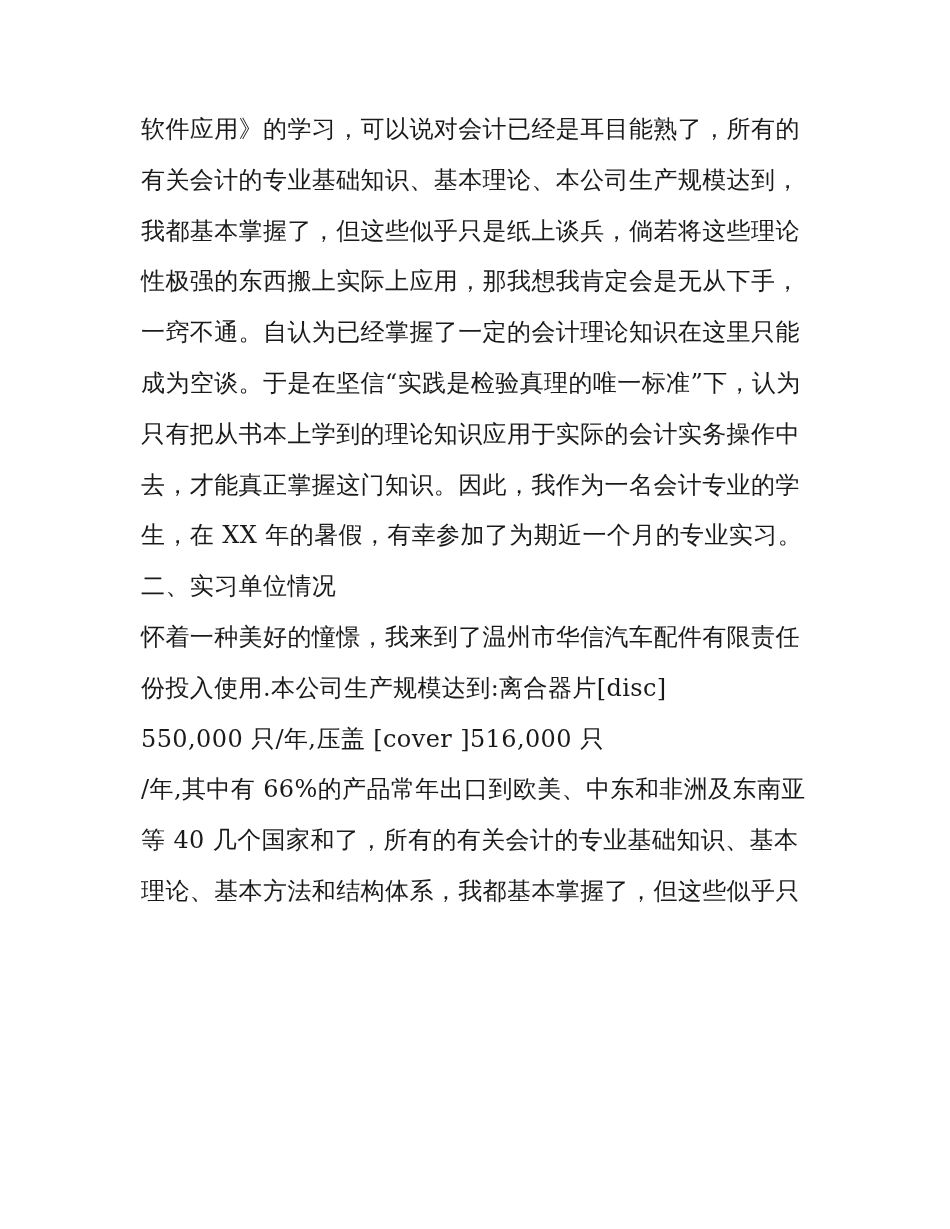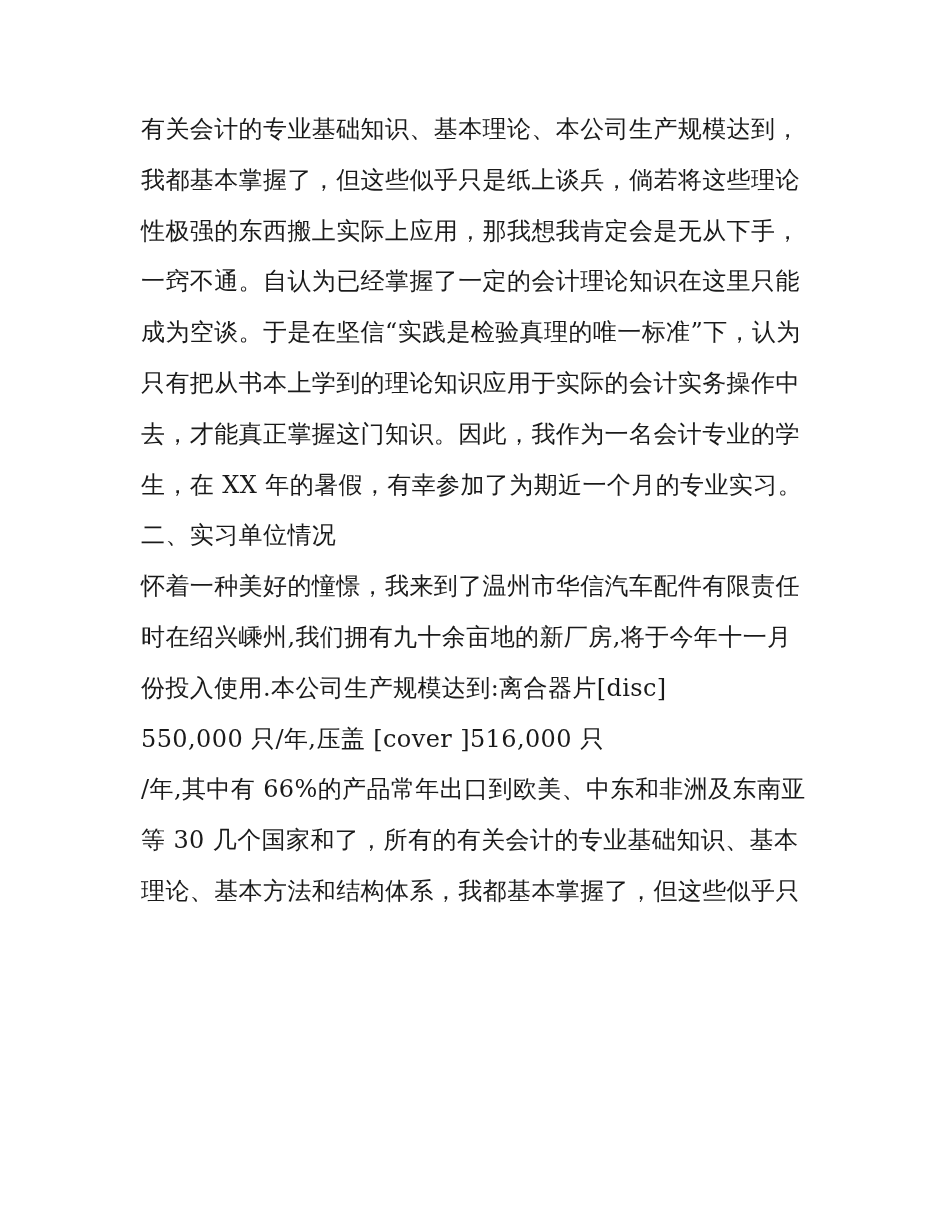--- a/index.html
+++ b/index.html
@@ -36,30 +36,30 @@
       white-space: nowrap;
       height: 50.8px;
       letter-spacing: 0.4px;
     }
   </style>
 </head>
 <body>
 
 <div class="page">
   <div class="text-block">
+    <span class="line">软件应用》的学习，可以说对会计已经是耳目能熟了，所有的</span>
     <span class="line">有关会计的专业基础知识、基本理论、本公司生产规模达到，</span>
     <span class="line">我都基本掌握了，但这些似乎只是纸上谈兵，倘若将这些理论</span>
     <span class="line">性极强的东西搬上实际上应用，那我想我肯定会是无从下手，</span>
     <span class="line">一窍不通。自认为已经掌握了一定的会计理论知识在这里只能</span>
     <span class="line">成为空谈。于是在坚信“实践是检验真理的唯一标准”下，认为</span>
     <span class="line">只有把从书本上学到的理论知识应用于实际的会计实务操作中</span>
     <span class="line">去，才能真正掌握这门知识。因此，我作为一名会计专业的学</span>
     <span class="line">生，在 XX 年的暑假，有幸参加了为期近一个月的专业实习。</span>
     <span class="line">二、实习单位情况</span>
     <span class="line">怀着一种美好的憧憬，我来到了温州市华信汽车配件有限责任</span>
-    <span class="line">时在绍兴嵊州,我们拥有九十余亩地的新厂房,将于今年十一月</span>
     <span class="line">份投入使用.本公司生产规模达到:离合器片[disc]</span>
     <span class="line">550,000 只/年,压盖 [cover ]516,000 只</span>
     <span class="line">/年,其中有 66%的产品常年出口到欧美、中东和非洲及东南亚</span>
-    <span class="line">等 30 几个国家和了，所有的有关会计的专业基础知识、基本</span>
+    <span class="line">等 40 几个国家和了，所有的有关会计的专业基础知识、基本</span>
     <span class="line">理论、基本方法和结构体系，我都基本掌握了，但这些似乎只</span>
   </div>
 </div>
 
 </body></html>

